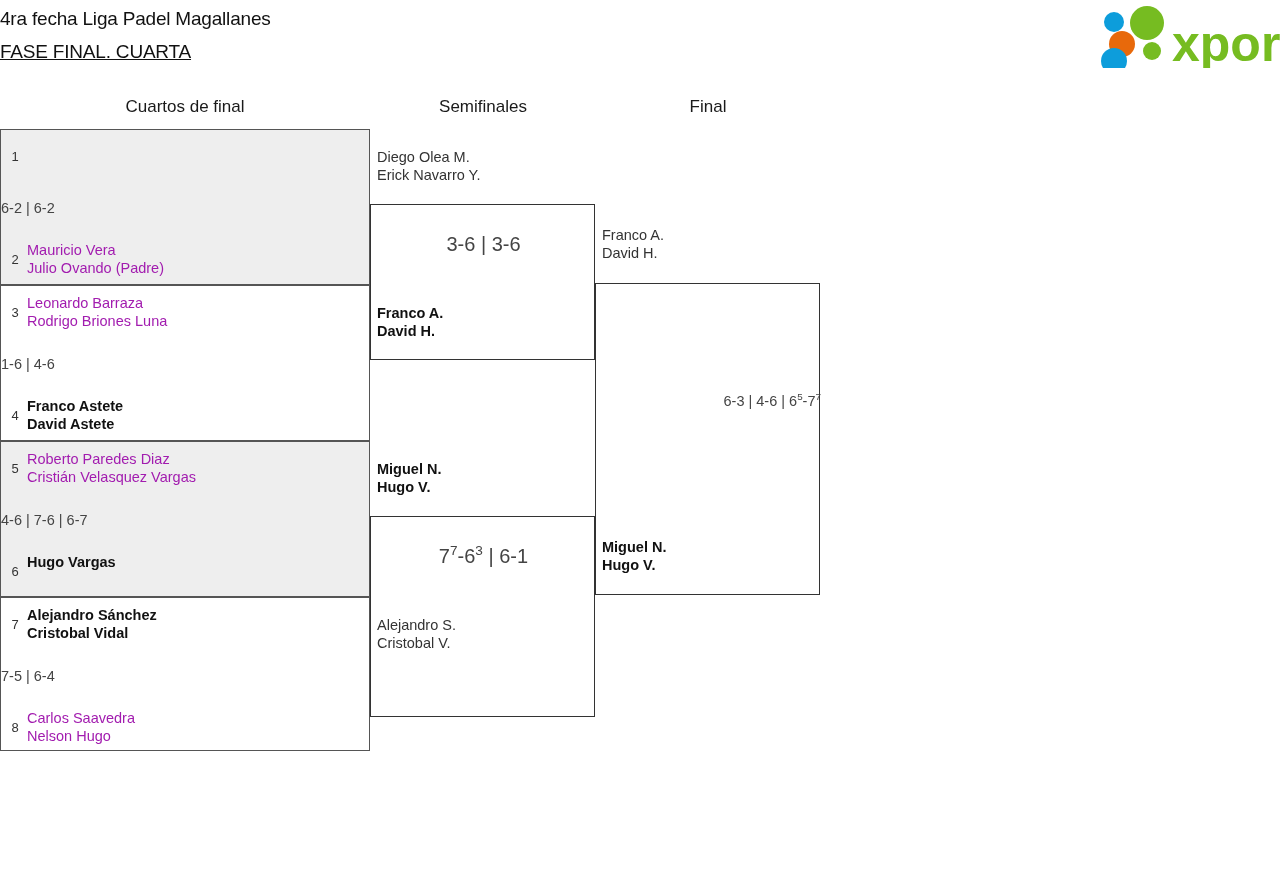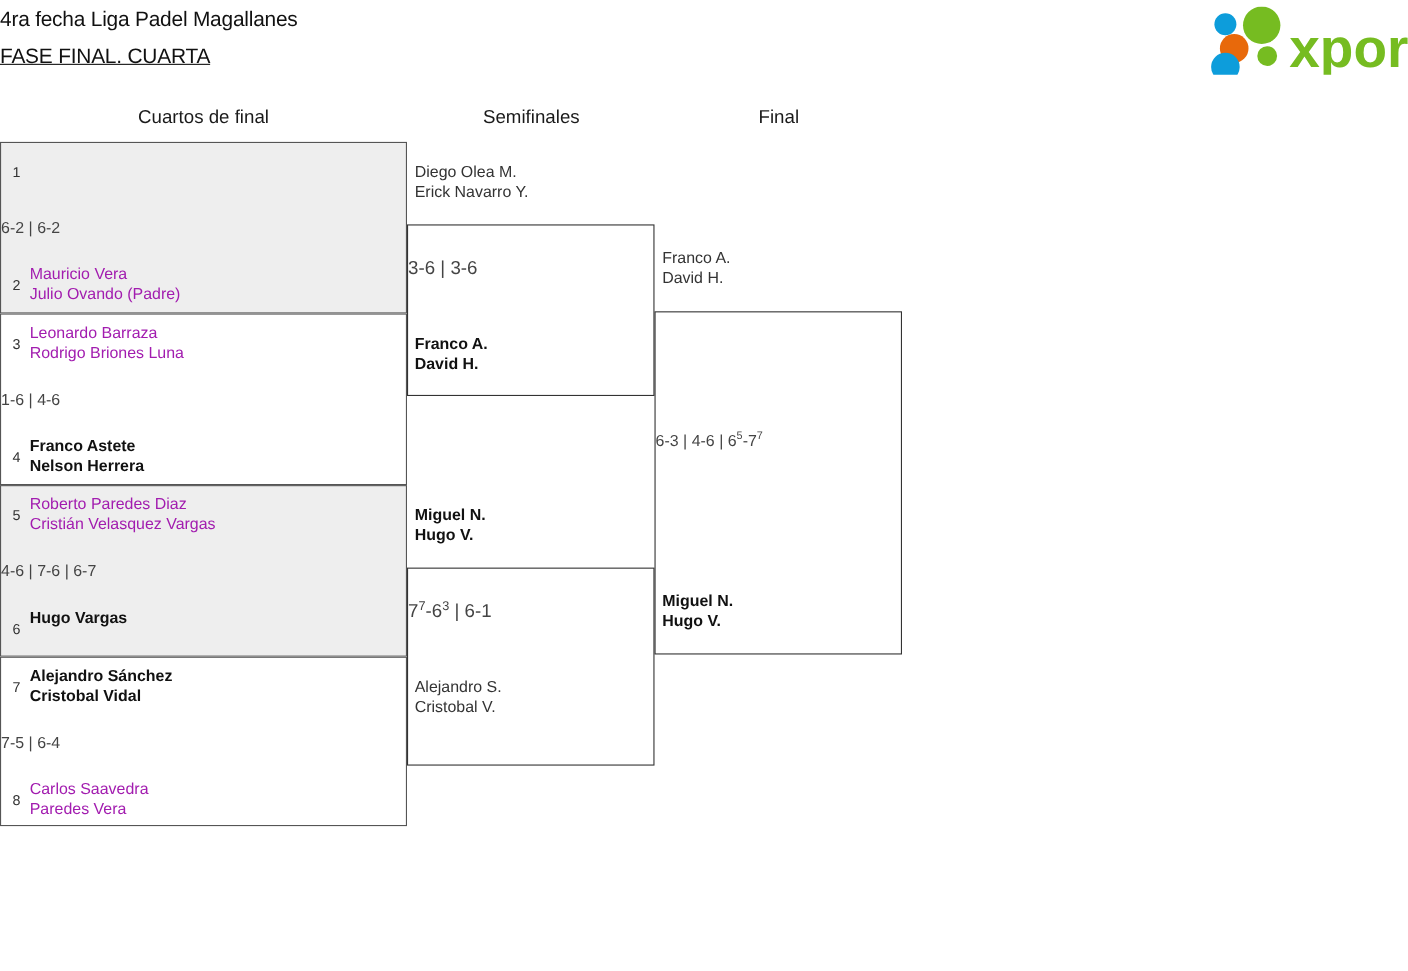--- a/index.html
+++ b/index.html
@@ -120,39 +120,40 @@
     left: 370px;
     width: 225px;
     border: 1px solid #333333;
     box-sizing: border-box;
     background: transparent;
   }
   .sf-score {
     position: absolute;
     left: 0;
     width: 225px;
-    font-size: 17px;
+    text-align: center;
+    font-size: 20px;
     line-height: 18px;
     color: #444444;
   }
 
   
   .fin-box {
     position: absolute;
     left: 595px;
     width: 225px;
     border: 1px solid #333333;
     box-sizing: border-box;
     background: transparent;
   }
   .fin-score {
     position: absolute;
     left: 0;
     width: 225px;
-    text-align: left;
+    text-align: right;
     font-size: 14.5px;
     line-height: 18px;
     color: #444444;
   }
 
   
   .adv-team {
     position: absolute;
     font-size: 14.5px;
     line-height: 18px;
@@ -208,21 +209,21 @@
   <div class="qf-match" style="top:285px;height:156px;">
     <span class="seed seed-top">3</span>
     <div class="team team-top">
       <span class="p">Leonardo Barraza</span>
       <span class="p">Rodrigo Briones Luna</span>
     </div>
     <div class="qf-score">1-6 | 4-6</div>
     <span class="seed seed-bottom">4</span>
     <div class="team team-bottom winner">
       <span class="p">Franco Astete</span>
-      <span class="p">Nelson Herrera</span>
+      <span class="p">David Astete</span>
     </div>
   </div>
 
   <div class="qf-match shaded" style="top:441px;height:156px;">
     <span class="seed seed-top">5</span>
     <div class="team team-top">
       <span class="p">Roberto Paredes Diaz</span>
       <span class="p">Cristián Velasquez Vargas</span>
     </div>
     <div class="qf-score">4-6 | 7-6 | 6-7</div>
@@ -235,21 +236,21 @@
   <div class="qf-match" style="top:597px;height:154px;">
     <span class="seed seed-top">7</span>
     <div class="team team-top winner">
       <span class="p">Alejandro Sánchez</span>
       <span class="p">Cristobal Vidal</span>
     </div>
     <div class="qf-score">7-5 | 6-4</div>
     <span class="seed seed-bottom">8</span>
     <div class="team team-bottom">
       <span class="p">Carlos Saavedra</span>
-      <span class="p">Paredes Vera</span>
+      <span class="p">Nelson Hugo</span>
     </div>
   </div>
 
   <div class="adv-team adv-sf" style="top:148px;">
     <span class="p">Diego Olea M.</span>
     <span class="p">Erick Navarro Y.</span>
   </div>
 
   <div class="sf-box" style="top:204px;height:156px;">
     <div class="sf-score" style="top:30px;">3-6 | 3-6</div>
@@ -258,21 +259,21 @@
   <div class="adv-team adv-sf winner" style="top:304px;">
     <span class="p">Franco A.</span>
     <span class="p">David H.</span>
   </div>
 
   <div class="adv-team adv-sf winner" style="top:460px;">
     <span class="p">Miguel N.</span>
     <span class="p">Hugo V.</span>
   </div>
 
-  <div class="sf-box" style="top:516px;height:180px;">
+  <div class="sf-box" style="top:516px;height:201px;">
     <div class="sf-score" style="top:30px;">7<sup>7</sup>-6<sup>3</sup> | 6-1</div>
   </div>
 
   <div class="adv-team adv-sf" style="top:616px;">
     <span class="p">Alejandro S.</span>
     <span class="p">Cristobal V.</span>
   </div>
 
   <div class="adv-team adv-fin" style="top:226px;">
     <span class="p">Franco A.</span>

